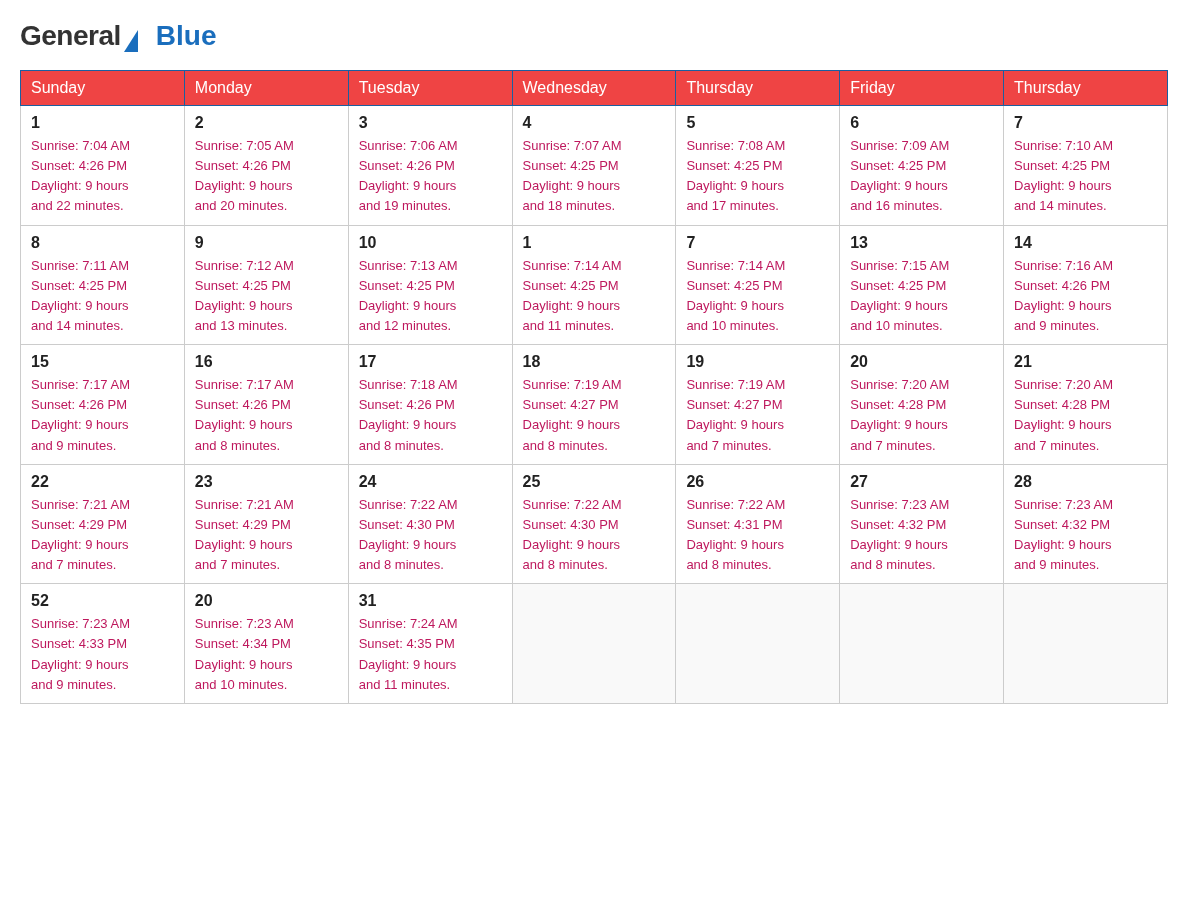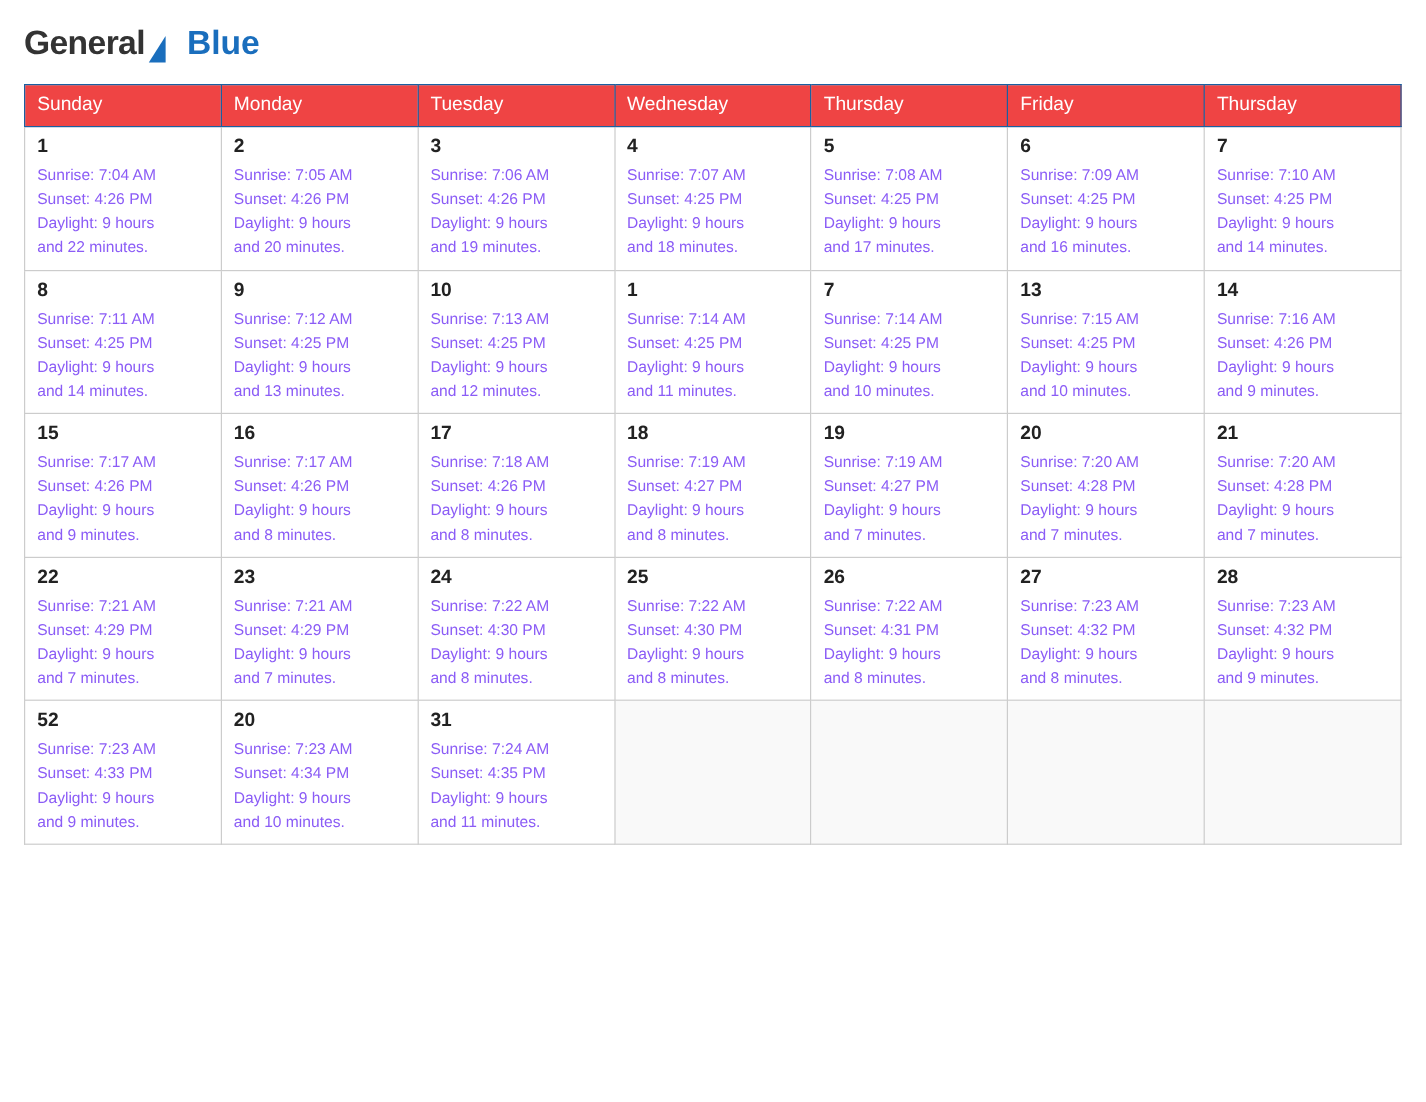--- a/index.html
+++ b/index.html
@@ -90,21 +90,21 @@
     }
     .day-number {
       font-size: 16px;
       font-weight: bold;
       color: #222;
       display: block;
       margin-bottom: 4px;
     }
     .day-info {
       font-size: 13px;
-      color: #8b5cf6;
+      color: #be185d;
       line-height: 1.55;
     }
     tbody td:empty {
       background: #f9f9f9;
     }
   </style>
 </head>
 <body>
 
 <div class="header">

